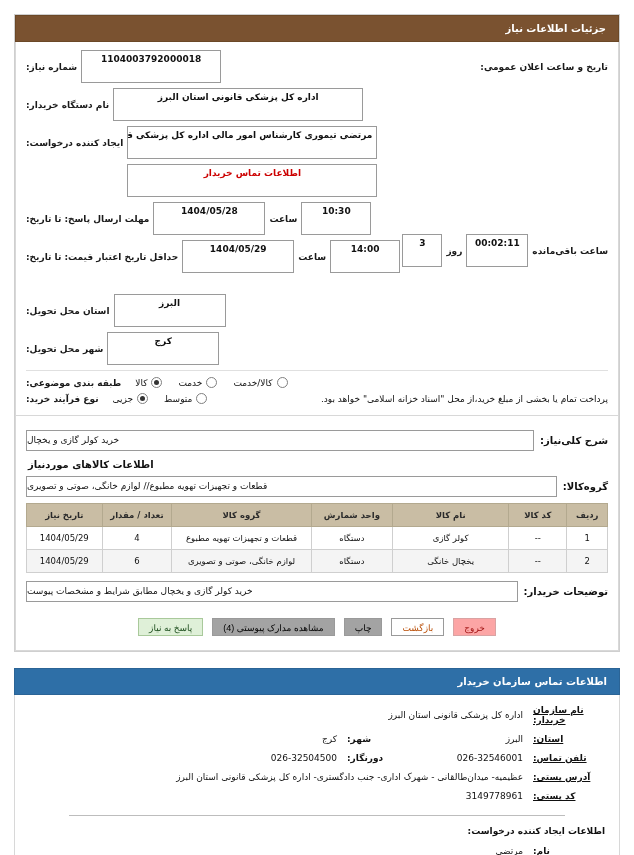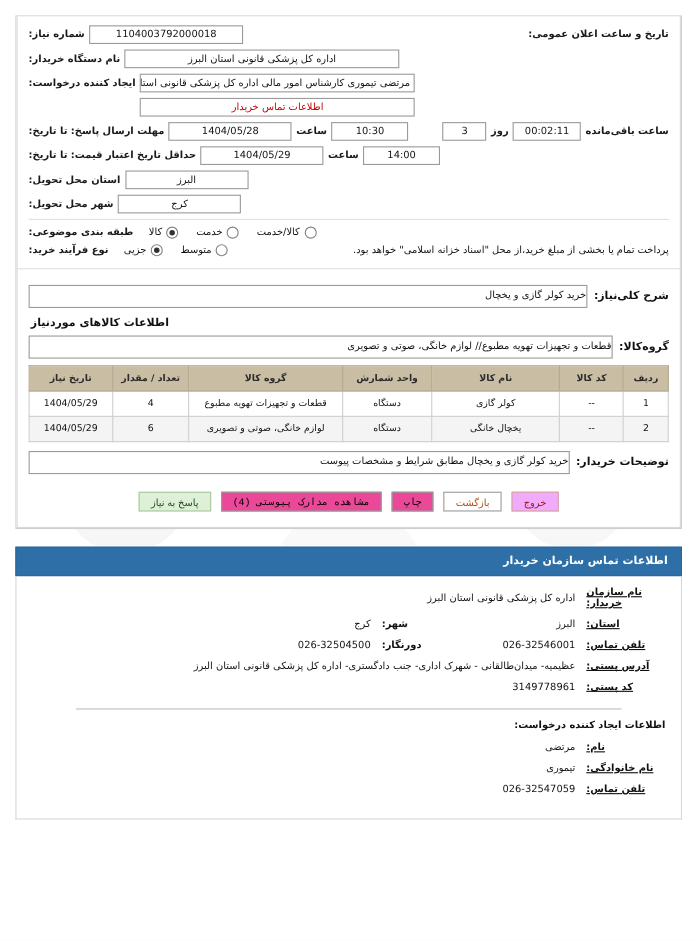--- a/index.html
+++ b/index.html
@@ -66,28 +66,29 @@
     font-size:9px;
     font-weight:bold;
     color:#1a1a1a;
     text-align:left;
     white-space:nowrap;
     flex:0 0 auto;
   }
   .fld{
     border:1px solid #9a9a9a;
     background:#fff;
-    height:17px;
+    height:33px;
     line-height:17px;
     font-size:9px;
     text-align:center;
     padding:0 4px;
     box-sizing:border-box;
     overflow:hidden;
     white-space:nowrap;
+    font-weight:bold;
   }
   .fld.red{color:#cc0000;}
   .spacer{flex:1 1 auto;}
 
   
   .w250{width:250px;}
   .w140{width:140px;}
   .w110{width:112px;}
   .w70{width:70px;}
   .w60{width:62px;}
@@ -105,21 +106,21 @@
     content:"";position:absolute;left:2px;top:2px;
     width:5px;height:5px;border-radius:50%;background:#333;
   }
   .note{font-size:9px;}
 
   
   .wide-row{display:flex;align-items:center;gap:6px;margin:6px 0;}
   .wide-lbl{font-size:10px;font-weight:bold;white-space:nowrap;}
   .wide-fld{
     flex:1 1 auto;border:1px solid #9a9a9a;background:#fff;
-    height:19px;line-height:19px;text-align:right;font-size:9px;
+    height:19px;line-height:19px;text-align:left;font-size:9px;
   }
   .subtitle{
     font-size:10px;font-weight:bold;margin:8px 2px 4px 2px;text-align:left;
   }
 
   
   table.goods{
     width:100%;border-collapse:collapse;margin-top:2px;font-size:8.5px;
   }
   table.goods th{
@@ -151,22 +152,22 @@
     font-size:9px;
     padding:3px 10px;
     height:18px;
     line-height:12px;
     box-sizing:border-box;
     cursor:pointer;
     white-space:nowrap;
   }
   .btn.green{background:#dff0d8;border-color:#a9c99b;color:#1c4d1c;}
   .btn.orange{color:#b84a00;}
-  .btn.red{background:#f0abfc;border-color:#d9a3a3;color:#a31515;}
-  .btn.gray{background:#ec4899;font-family:Liberation Mono, monospace;}
+  .btn.red{background:#fca5a5;border-color:#d9a3a3;color:#a31515;}
+  .btn.gray{background:#a3a3a3;}
 
   
   .contact{
     border:1px solid #d8d8d8;border-top:none;background:#fff;
     padding:10px 14px 12px 14px;
   }
   .crow{display:flex;align-items:center;margin-bottom:9px;font-size:9px;}
   .ckey{font-weight:bold;width:72px;flex:0 0 72px;text-align:left;text-decoration:underline;}
   .cval{padding-right:10px;}
   .cval2{padding-right:10px;}
@@ -174,20 +175,21 @@
   .hr{border-top:1px solid #bdbdbd;margin:14px 40px 10px 40px;}
   .reqtitle{font-size:9px;font-weight:bold;margin:4px 0 10px 0;}
 </style>
 </head>
 <body>
 
 <div class="page">
 
   <div class="sheet">
 
+    <div class="bar">جزئیات اطلاعات نیاز</div>
 
     <div class="block">
 
       <div class="row">
         <span class="lbl">تاریخ و ساعت اعلان عمومی:</span>
         <span class="spacer"></span>
         <span class="fld w140">1104003792000018</span>
         <span class="lbl">شماره نیاز:</span>
       </div>
 

